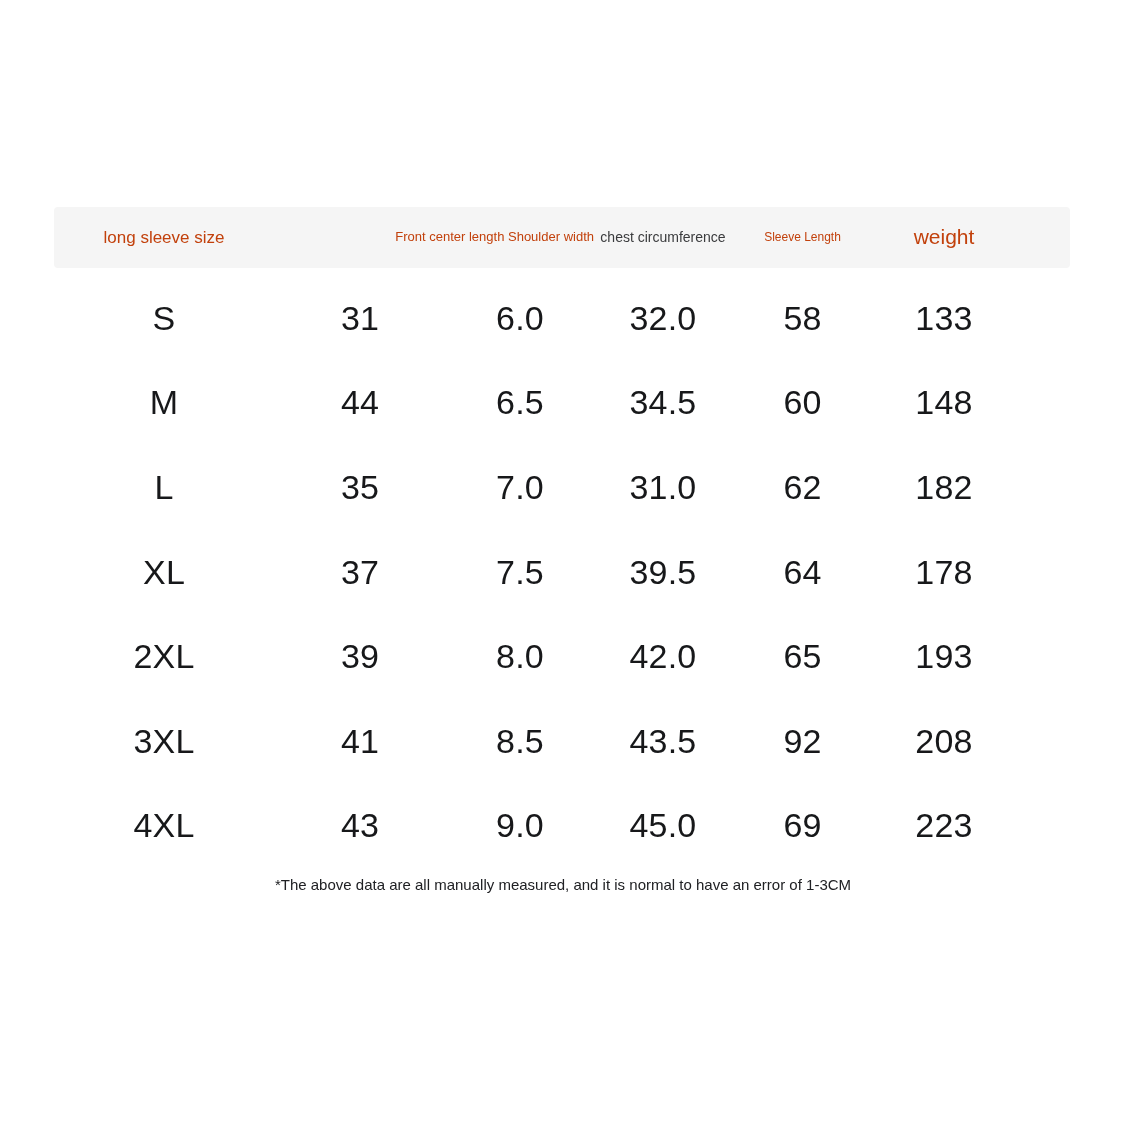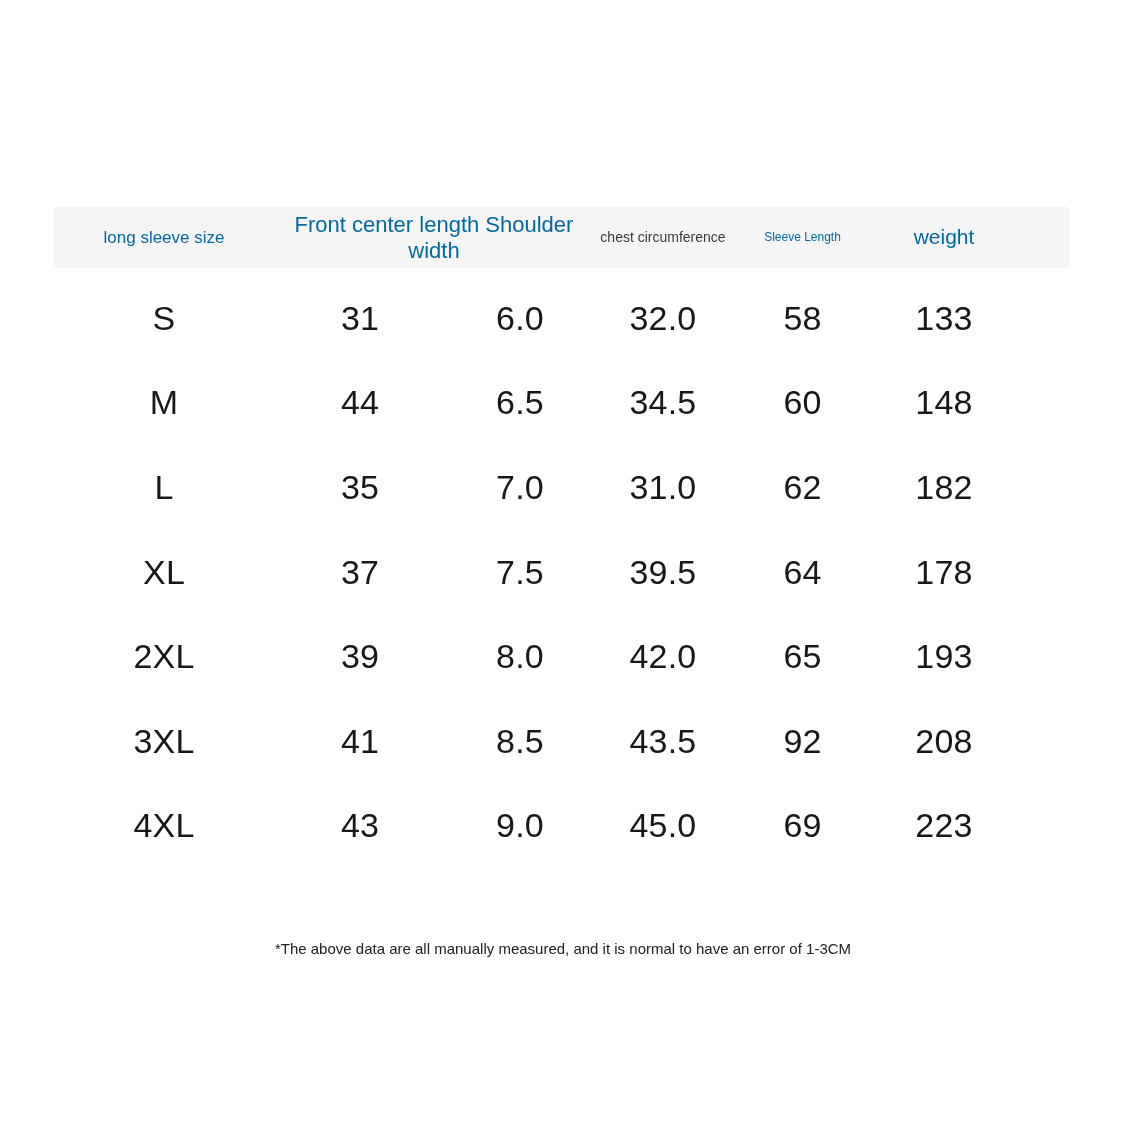--- a/index.html
+++ b/index.html
@@ -24,42 +24,42 @@
     width: 1016px;
   }
   .header-band {
     display: grid;
     grid-template-columns: var(--cols);
     align-items: center;
     height: 61px;
     background: var(--header-bg);
     border-radius: 4px;
   }
-  .hcell { text-align: center; line-height: 1.15; color: #0369a1; }
+  .hcell { text-align: center; line-height: 1.15; color: #c2410c; }
   .h-size   { font-size: 17px; }
-  .h-length { grid-column: 2 / 4; font-size: 22px; }
+  .h-length { grid-column: 2 / 4; font-size: 13px; text-align: right; }
   .h-chest  { font-size: 14px; color: #3a3b3d; }
   .h-sleeve { font-size: 12px; }
   .h-weight { font-size: 21px; }
   .rows { margin-top: 8px; }
   .trow {
     display: grid;
     grid-template-columns: var(--cols);
     align-items: center;
     height: 84.6px;
   }
   .tcell {
     text-align: center;
     font-size: 34px;
     letter-spacing: 0.2px;
     color: var(--text);
   }
   .footnote {
     position: absolute;
-    top: 940px;
+    top: 876px;
     left: 0;
     width: 1126px;
     text-align: center;
     font-size: 15px;
     color: #202124;
   }
 </style>
 </head>
 <body>
 

